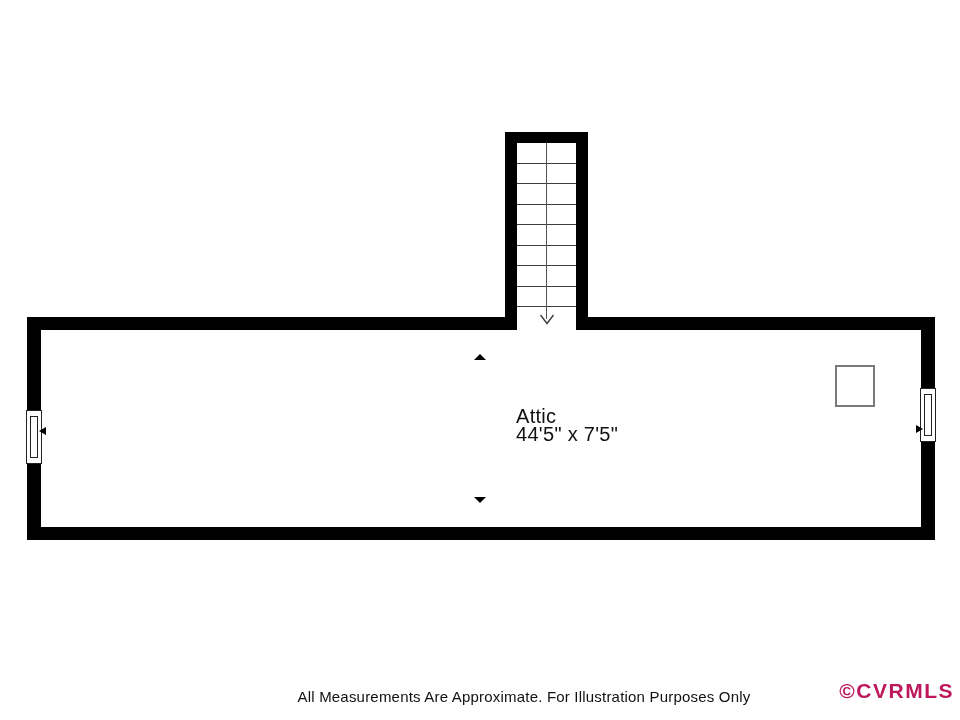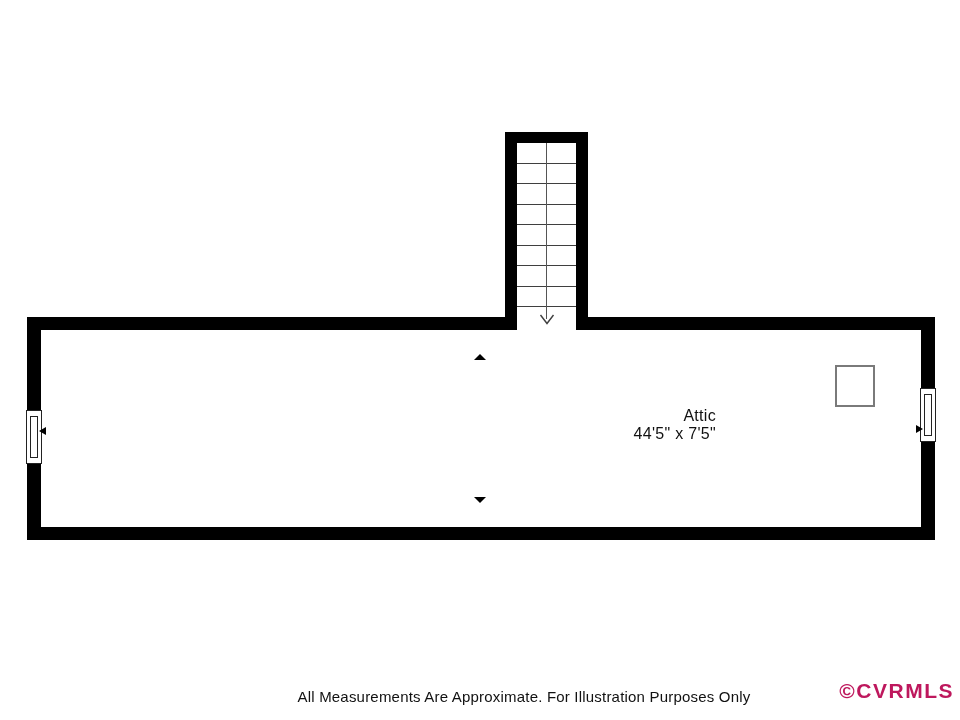--- a/index.html
+++ b/index.html
@@ -39,22 +39,22 @@
   .tri-right { border-top: 4px solid transparent; border-bottom: 4px solid transparent; border-left: 7px solid #000; }
 
   .chimney {
     position: absolute; left: 835px; top: 365px;
     width: 40px; height: 42px; box-sizing: border-box;
     border: 2px solid #7a7a7a; background: #ffffff;
   }
 
   .room-label {
     position: absolute; left: 516px; top: 407px; width: 200px;
-    text-align: right; color: #111;
-    font-size: 16px; line-height: 18px; letter-spacing: 0.3px;
+    text-align: left; color: #111;
+    font-size: 20px; line-height: 18px; letter-spacing: 0.3px;
   }
 
   .disclaimer {
     position: absolute; left: 0; top: 688px; width: 960px;
     text-align: center; font-size: 15px; color: #111;
     letter-spacing: 0.2px;
     padding-left: 44px;
   }
 
   .watermark {

